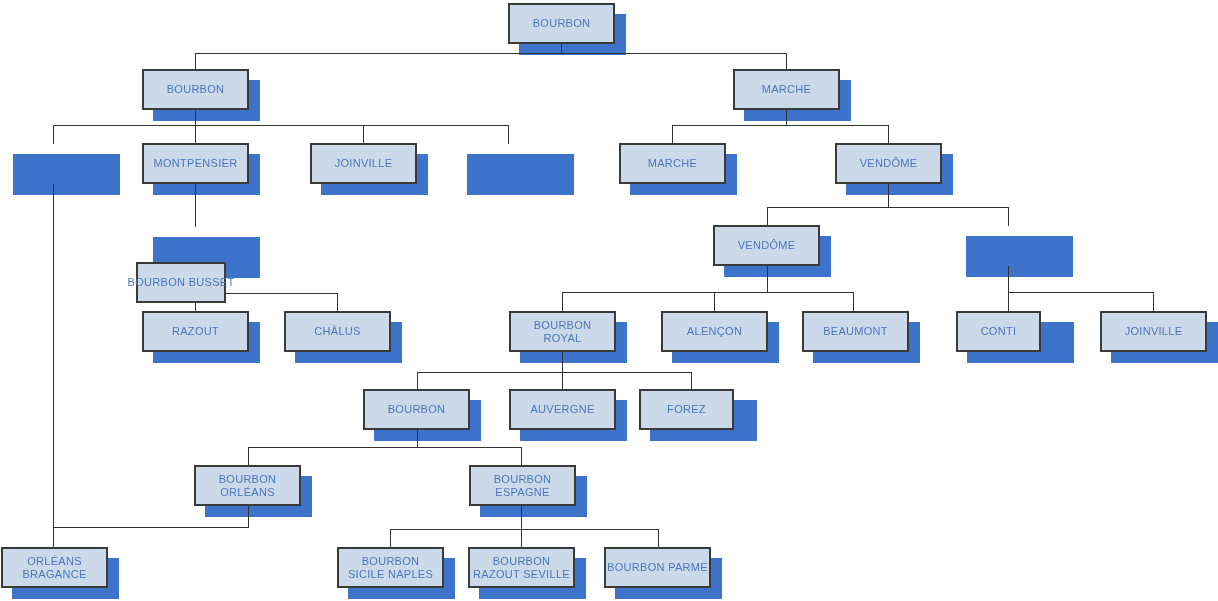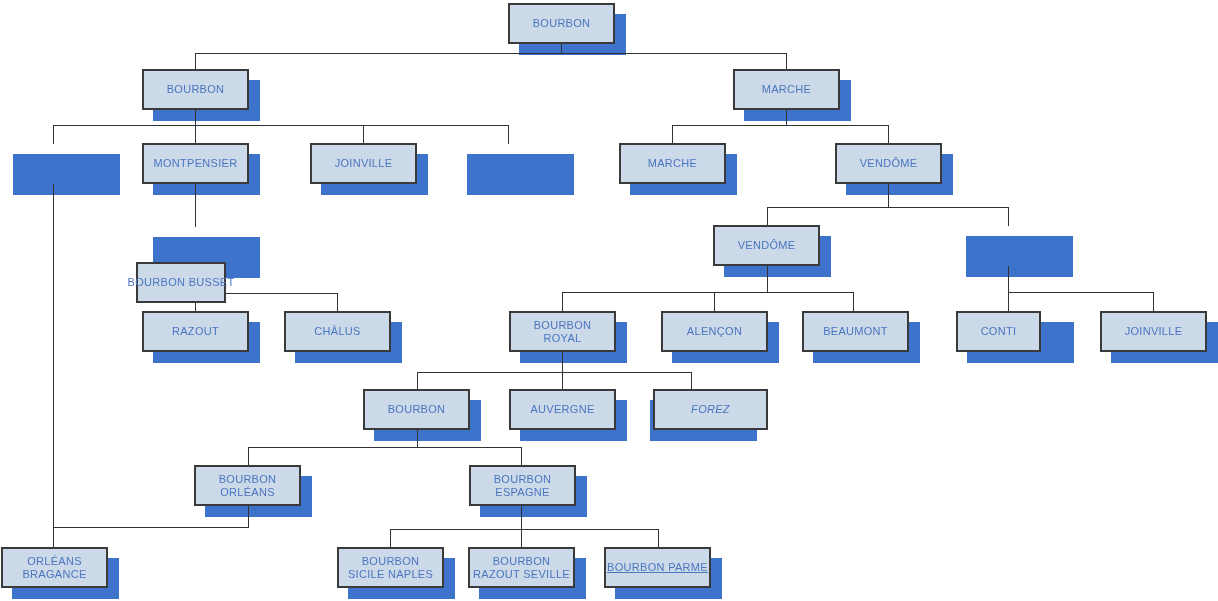--- a/index.html
+++ b/index.html
@@ -169,21 +169,21 @@
     </div>
     <div class="node" style="left: 1100px; top: 311px; width: 107px; height: 41px;">
       <div class="lbl">JOINVILLE</div>
     </div>
     <div class="node" style="left: 363px; top: 389px; width: 107px; height: 41px;">
       <div class="lbl">BOURBON</div>
     </div>
     <div class="node" style="left: 509px; top: 389px; width: 107px; height: 41px;">
       <div class="lbl">AUVERGNE</div>
     </div>
-    <div class="node" style="left: 653px; top: 389px; width: 115px; height: 41px; font-style: italic;">
+    <div class="node" style="left: 639px; top: 389px; width: 95px; height: 41px;">
       <div class="lbl">FOREZ</div>
     </div>
     <div class="node" style="left: 194px; top: 465px; width: 107px; height: 41px;">
       <div class="lbl">BOURBON</div>
       <div class="lbl">ORLÉANS</div>
     </div>
     <div class="node" style="left: 469px; top: 465px; width: 107px; height: 41px;">
       <div class="lbl">BOURBON</div>
       <div class="lbl">ESPAGNE</div>
     </div>
@@ -192,16 +192,16 @@
       <div class="lbl">BRAGANCE</div>
     </div>
     <div class="node" style="left: 337px; top: 547px; width: 107px; height: 41px;">
       <div class="lbl">BOURBON</div>
       <div class="lbl">SICILE NAPLES</div>
     </div>
     <div class="node" style="left: 468px; top: 547px; width: 107px; height: 41px;">
       <div class="lbl">BOURBON</div>
       <div class="lbl">RAZOUT SEVILLE</div>
     </div>
-    <div class="node" style="left: 604px; top: 547px; width: 107px; height: 41px; text-decoration: underline;">
+    <div class="node" style="left: 604px; top: 547px; width: 107px; height: 41px;">
       <div class="lbl">BOURBON PARME</div>
     </div>
   </div>
 
 </body></html>

